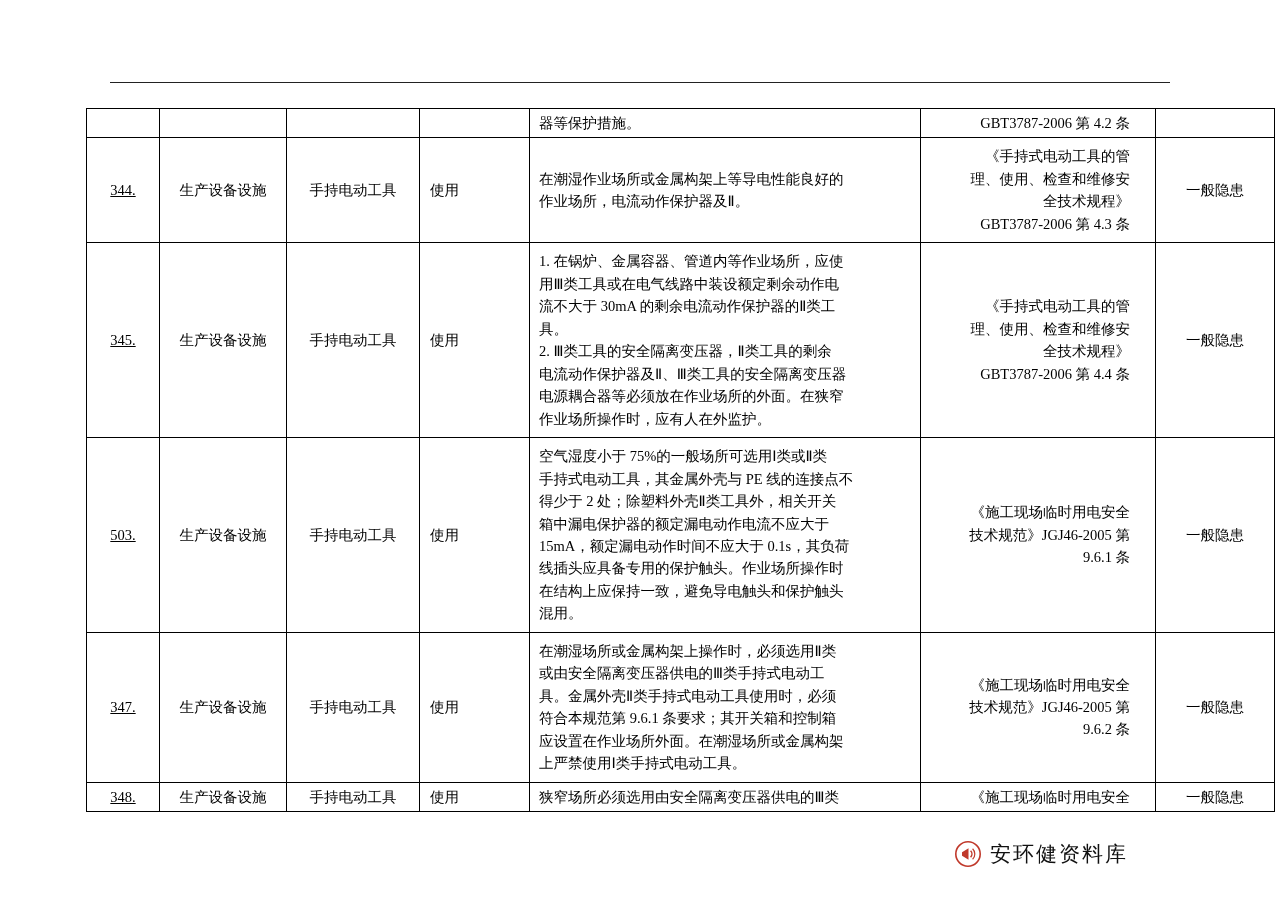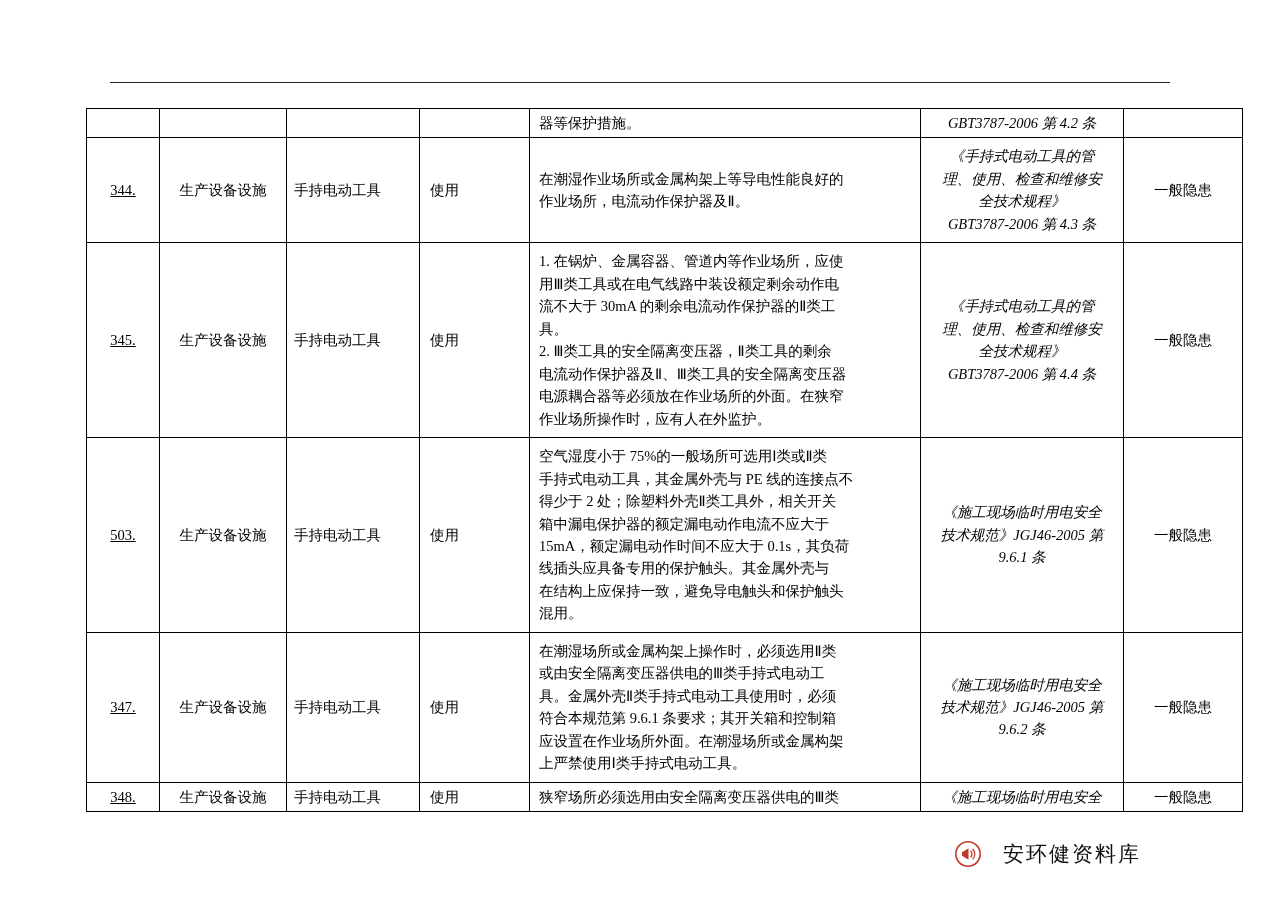--- a/index.html
+++ b/index.html
@@ -41,40 +41,40 @@
     line-height: 1.55;
   }
   .doc-table td {
     border: 1px solid #000;
     padding: 5px 7px;
     vertical-align: middle;
     font-family: "Liberation Serif", serif;
   }
   td.c-num     { width: 58px;  text-align: center; text-decoration: underline; }
   td.c-cat     { width: 112px; text-align: center; }
-  td.c-obj     { width: 118px; text-align: left; }
+  td.c-obj     { width: 118px; text-align: center; }
   td.c-stage   { width: 92px;  text-align: left; padding-left: 10px; }
   td.c-desc    { width: 372px; text-align: justify; vertical-align: top; padding: 7px 9px; }
-  td.c-ref     { width: 184px; text-align: center; vertical-align: middle; padding: 7px 9px; font-style: italic; }
+  td.c-ref     { width: 184px; text-align: right; vertical-align: middle; padding: 7px 25px; }
   td.c-level   { width: 104px; text-align: center; }
 
   td.c-desc.mid { vertical-align: middle; }
 
   .desc-line { display: block; }
   .ref-line  { display: block; }
 
   .row-top td { padding-top: 3px; padding-bottom: 3px; margin-top: 16px; }
 
   .footer-logo {
     position: absolute;
     left: 955px;
     top: 840px;
     display: flex;
     align-items: center;
-    gap: 22px;
+    gap: 9px;
   }
   .logo-mark {
     width: 26px;
     height: 26px;
     position: relative;
   }
   .logo-mark svg { display: block; }
   .logo-text {
     font-family: "Liberation Sans", sans-serif;
     font-size: 21px;
@@ -151,21 +151,21 @@
         <td class="c-num">503.</td>
         <td class="c-cat">生产设备设施</td>
         <td class="c-obj">手持电动工具</td>
         <td class="c-stage">使用</td>
         <td class="c-desc">
           <span class="desc-line">空气湿度小于 75%的一般场所可选用Ⅰ类或Ⅱ类</span>
           <span class="desc-line">手持式电动工具，其金属外壳与 PE 线的连接点不</span>
           <span class="desc-line">得少于 2 处；除塑料外壳Ⅱ类工具外，相关开关</span>
           <span class="desc-line">箱中漏电保护器的额定漏电动作电流不应大于</span>
           <span class="desc-line">15mA，额定漏电动作时间不应大于 0.1s，其负荷</span>
-          <span class="desc-line">线插头应具备专用的保护触头。其金属外壳与</span>
+          <span class="desc-line">线插头应具备专用的保护触头。作业场所操作时</span>
           <span class="desc-line">在结构上应保持一致，避免导电触头和保护触头</span>
           <span class="desc-line">混用。</span>
         </td>
         <td class="c-ref">
           <span class="ref-line">《施工现场临时用电安全</span>
           <span class="ref-line">技术规范》JGJ46-2005 第</span>
           <span class="ref-line">9.6.1 条</span>
         </td>
         <td class="c-level">一般隐患</td>
       </tr>

